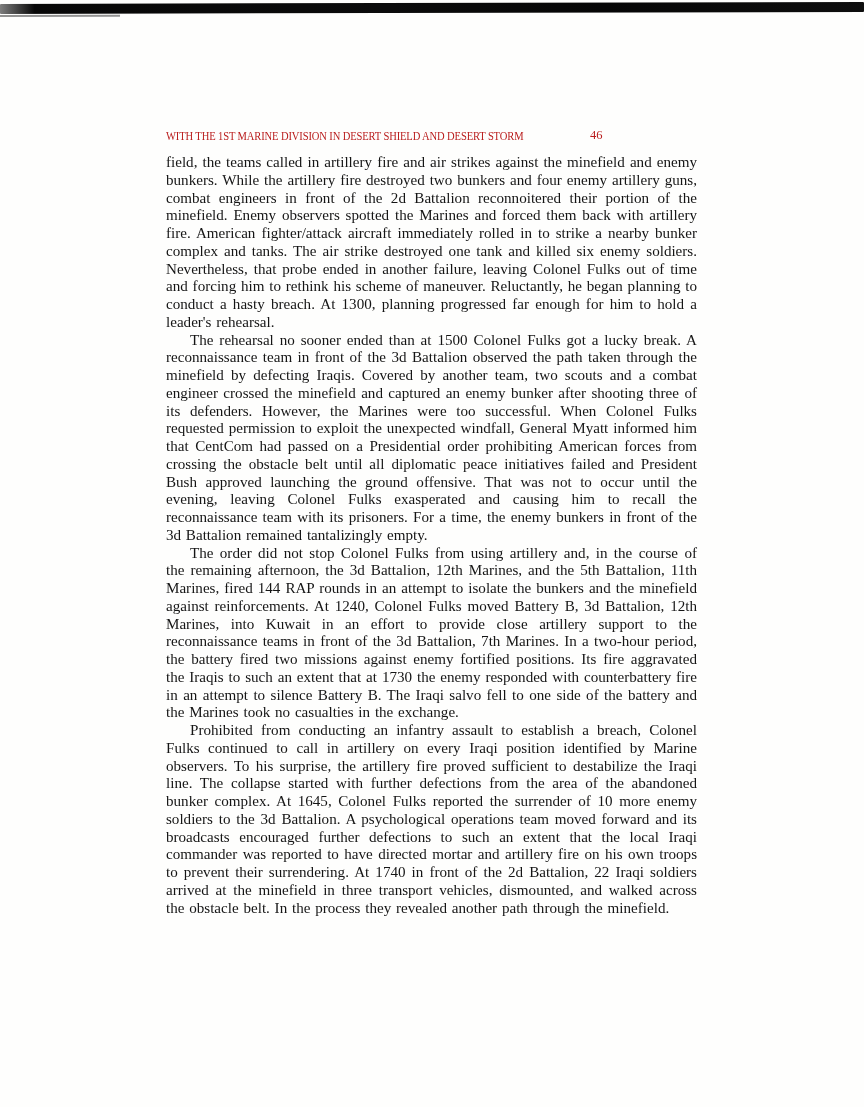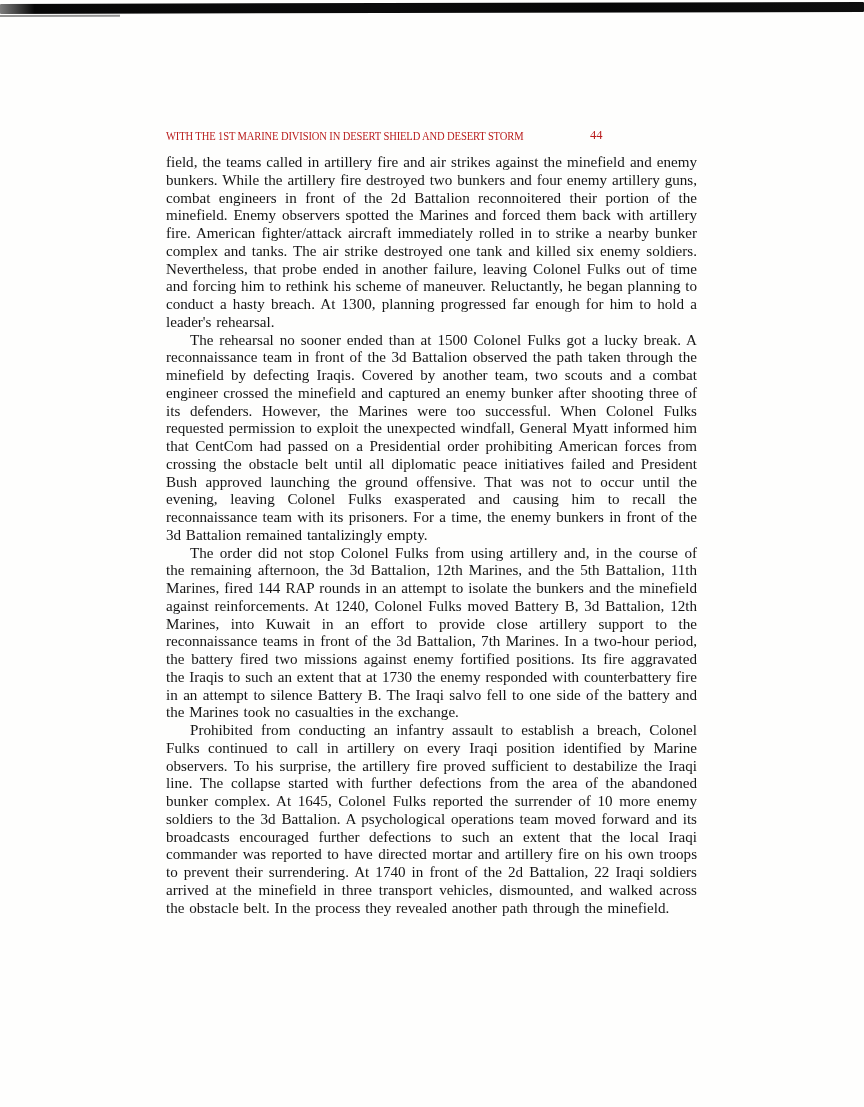--- a/index.html
+++ b/index.html
@@ -85,21 +85,21 @@
 </style>
 </head>
 <body>
 
 <div>
 
   <div class="scan-bar"></div>
 
   <div class="running-header">
     <span class="running-title">WITH THE 1ST MARINE DIVISION IN DESERT SHIELD AND DESERT STORM</span>
-    <span class="page-number">44</span>
+    <span class="page-number">46</span>
   </div>
 
   <div class="page-body">
     <p>field, the teams called in artillery fire and air strikes against the minefield and enemy bunkers. While the artillery fire destroyed two bunkers and four enemy artillery guns, combat engineers in front of the 2d Battalion reconnoitered their portion of the minefield. Enemy observers spotted the Marines and forced them back with artillery fire. American fighter/attack aircraft immediately rolled in to strike a nearby bunker complex and tanks. The air strike destroyed one tank and killed six enemy soldiers. Nevertheless, that probe ended in another failure, leaving Colonel Fulks out of time and forcing him to rethink his scheme of maneuver. Reluctantly, he began planning to conduct a hasty breach. At 1300, planning progressed far enough for him to hold a leader's rehearsal.</p>
     <p class="indented">The rehearsal no sooner ended than at 1500 Colonel Fulks got a lucky break. A reconnaissance team in front of the 3d Battalion observed the path taken through the minefield by defecting Iraqis. Covered by another team, two scouts and a combat engineer crossed the minefield and captured an enemy bunker after shooting three of its defenders. However, the Marines were too successful. When Colonel Fulks requested permission to exploit the unexpected windfall, General Myatt informed him that CentCom had passed on a Presidential order prohibiting American forces from crossing the obstacle belt until all diplomatic peace initiatives failed and President Bush approved launching the ground offensive. That was not to occur until the evening, leaving Colonel Fulks exasperated and causing him to recall the reconnaissance team with its prisoners. For a time, the enemy bunkers in front of the 3d Battalion remained tantalizingly empty.</p>
     <p class="indented">The order did not stop Colonel Fulks from using artillery and, in the course of the remaining afternoon, the 3d Battalion, 12th Marines, and the 5th Battalion, 11th Marines, fired 144 RAP rounds in an attempt to isolate the bunkers and the minefield against reinforcements. At 1240, Colonel Fulks moved Battery B, 3d Battalion, 12th Marines, into Kuwait in an effort to provide close artillery support to the reconnaissance teams in front of the 3d Battalion, 7th Marines. In a two-hour period, the battery fired two missions against enemy fortified positions. Its fire aggravated the Iraqis to such an extent that at 1730 the enemy responded with counterbattery fire in an attempt to silence Battery B. The Iraqi salvo fell to one side of the battery and the Marines took no casualties in the exchange.</p>
     <p class="indented">Prohibited from conducting an infantry assault to establish a breach, Colonel Fulks continued to call in artillery on every Iraqi position identified by Marine observers. To his surprise, the artillery fire proved sufficient to destabilize the Iraqi line. The collapse started with further defections from the area of the abandoned bunker complex. At 1645, Colonel Fulks reported the surrender of 10 more enemy soldiers to the 3d Battalion. A psychological operations team moved forward and its broadcasts encouraged further defections to such an extent that the local Iraqi commander was reported to have directed mortar and artillery fire on his own troops to prevent their surrendering. At 1740 in front of the 2d Battalion, 22 Iraqi soldiers arrived at the minefield in three transport vehicles, dismounted, and walked across the obstacle belt. In the process they revealed another path through the minefield.</p>
   </div>
 
 </div>

